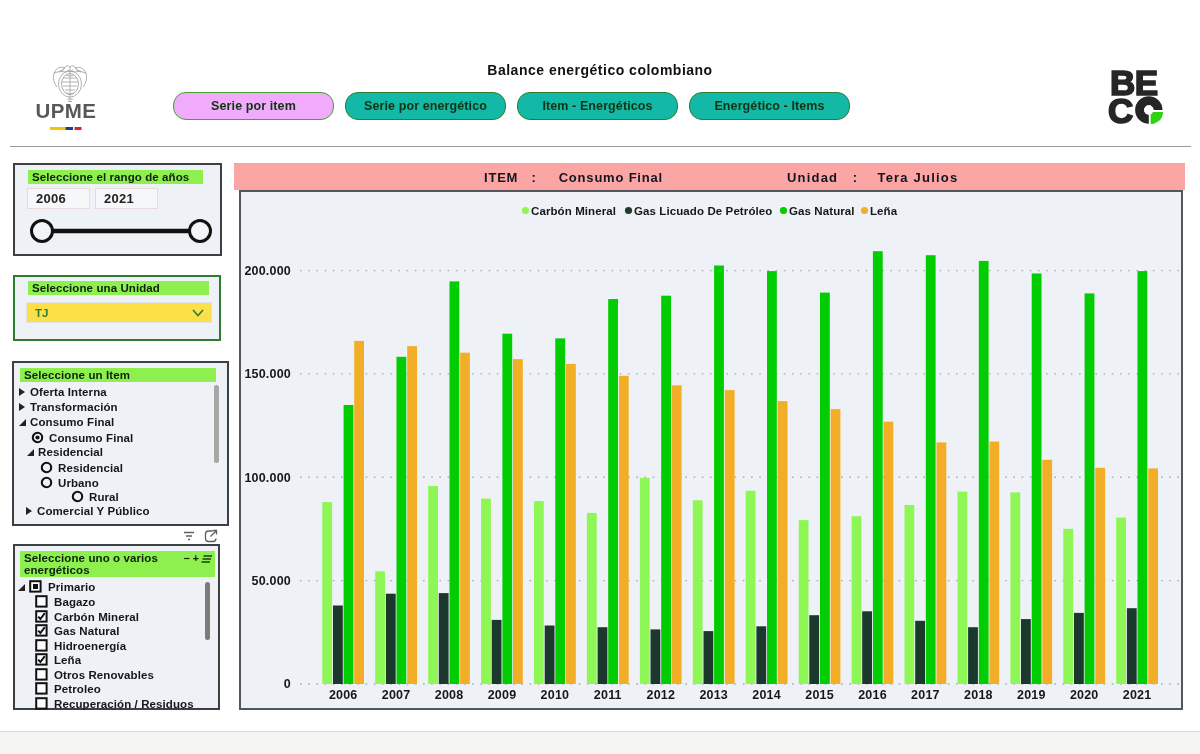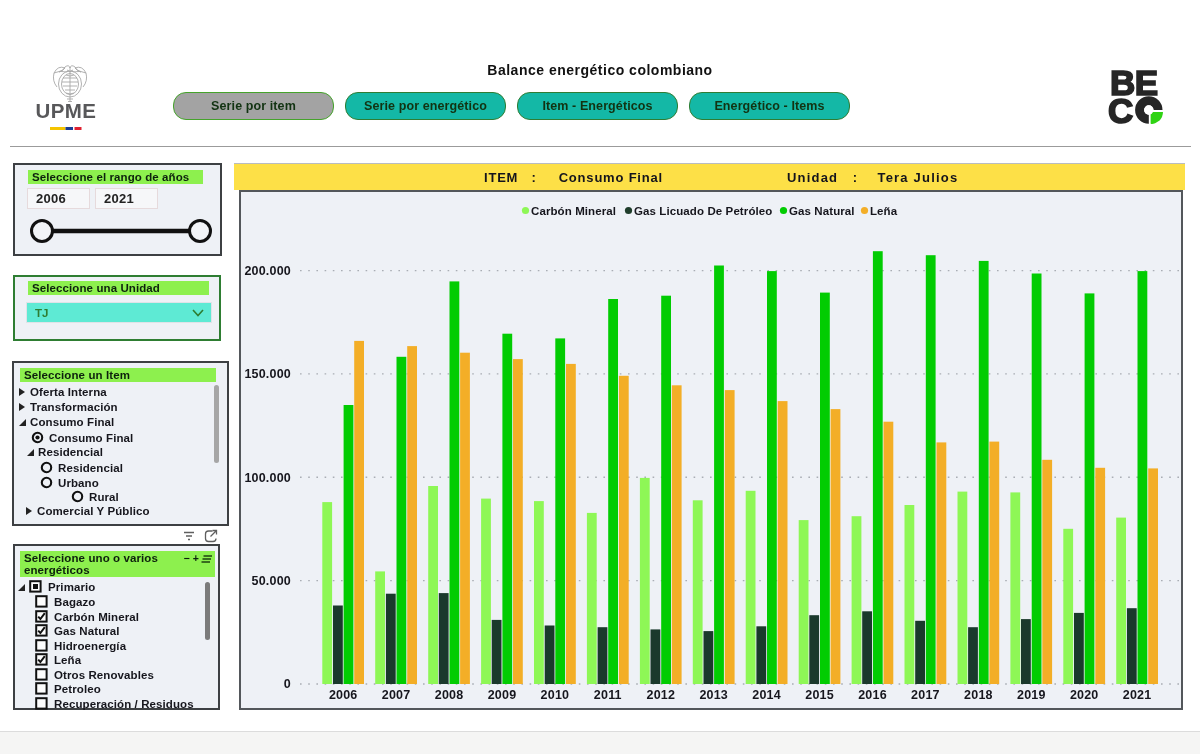--- a/index.html
+++ b/index.html
@@ -2,29 +2,29 @@
 <html><head><meta charset="utf-8">
 <style>
 * { margin:0; padding:0; box-sizing:border-box; }
 html,body { width:1200px; height:754px; background:#fff; font-family:"Liberation Sans", sans-serif; overflow:hidden; }
 .abs { position:absolute; }
 
 
 .title { position:absolute; left:0; top:62px; width:1200px; text-align:center; font-size:14px; font-weight:bold; color:#111; letter-spacing:.5px; }
 .nav { position:absolute; left:173px; top:92px; display:flex; gap:11px; }
 .nav .btn { width:161px; height:28px; border:1.6px solid #2f7d33; border-radius:13px; background:#14b8a6; font-size:12.5px; font-weight:bold; color:#123312; display:flex; align-items:center; justify-content:center; letter-spacing:.1px; }
-.nav .btn.on { background:#a3a3a3; border-color:#45a32b; }
+.nav .btn.on { background:#f0abfc; border-color:#45a32b; }
 .sep { position:absolute; left:10px; top:146px; width:1181px; height:0; border-top:1.6px solid #9b9b9b; }
 
 
 .box { position:absolute; background:#eef1f6; border:2px solid #3d4043; }
 .ghead { background:#8df04e; font-weight:bold; font-size:11.5px; color:#0d210d; padding:1px 4px; letter-spacing:.1px; }
 
 
-.stripHead { position:absolute; left:234px; top:163px; width:951px; height:27px; background:#fde047; border-top:1.2px solid #b9bcc0; }
+.stripHead { position:absolute; left:234px; top:163px; width:951px; height:27px; background:#fca5a5; border-top:1.2px solid #b9bcc0; }
 .stripHead span { position:absolute; top:6px; font-size:13px; font-weight:bold; color:#14141c; letter-spacing:.6px; }
 .chartPanel { position:absolute; left:239px; top:190px; width:944px; height:520px; background:#eef1f6; border:2px solid #53575b; }
 .ax { font-size:12.5px; font-weight:bold; fill:#16161d; letter-spacing:.2px; }
 .lg { font-size:11.5px; font-weight:bold; fill:#16161d; letter-spacing:.1px; }
 
 .footer { position:absolute; left:0; top:731px; width:1200px; height:23px; background:#f5f5f4; border-top:1px solid #dcdcdc; }
 
 
 .trow { position:absolute; font-size:11.5px; font-weight:bold; color:#16161d; white-space:nowrap; letter-spacing:.1px; }
 .tri-r { display:inline-block; width:0; height:0; border-top:4px solid transparent; border-bottom:4px solid transparent; border-left:6px solid #222; }
@@ -73,21 +73,21 @@
   <div style="position:absolute;left:80px;top:23px;width:63px;height:21px;background:#f6f7f9;border:1px solid #e6dadc;font-size:13px;font-weight:bold;color:#222;line-height:19px;padding-left:8px;letter-spacing:.3px;">2021</div>
   <svg style="position:absolute;left:0;top:50px" width="205" height="38" viewBox="0 0 205 38">
     <line x1="28" y1="16" x2="185" y2="16" stroke="#111" stroke-width="4.5"></line>
     <circle cx="27" cy="16" r="10.5" fill="#f2f4f7" stroke="#111" stroke-width="3"></circle>
     <circle cx="185" cy="16" r="10.5" fill="#f2f4f7" stroke="#111" stroke-width="3"></circle>
   </svg>
 </div>
 
 <div class="box" style="left:13px;top:275px;width:208px;height:66px;border-color:#2e7d32;">
   <div class="ghead" style="margin:4px 3px 0 13px;width:181px;">Seleccione una Unidad</div>
-  <div style="position:absolute;left:11px;top:25px;width:186px;height:21px;background:#5eead4;border:1px solid #dfe3e8;font-size:11.5px;font-weight:bold;color:#2e7d32;line-height:20px;padding-left:8px;">TJ
+  <div style="position:absolute;left:11px;top:25px;width:186px;height:21px;background:#fde047;border:1px solid #dfe3e8;font-size:11.5px;font-weight:bold;color:#2e7d32;line-height:20px;padding-left:8px;">TJ
     <svg style="position:absolute;right:7px;top:6px" width="12" height="8" viewBox="0 0 12 8">
         <path d="M1 1 L6 6.5 L11 1" stroke="#2e7d32" stroke-width="1.6" fill="none"></path>
       </svg>
   </div>
 </div>
 
 <div class="box" style="left:12px;top:361px;width:217px;height:165px;">
   <div class="ghead" style="margin:5px 2px 0 6px;width:196px;">Seleccione un Item</div>
   <div class="trow" style="left:0;top:23px;"><span style="margin-left:5px"><span class="tri-r" style="margin:0 5px 0 0;"></span></span>Oferta Interna</div>
   <div class="trow" style="left:0;top:38px;"><span style="margin-left:5px"><span class="tri-r" style="margin:0 5px 0 0;"></span></span>Transformación</div>

